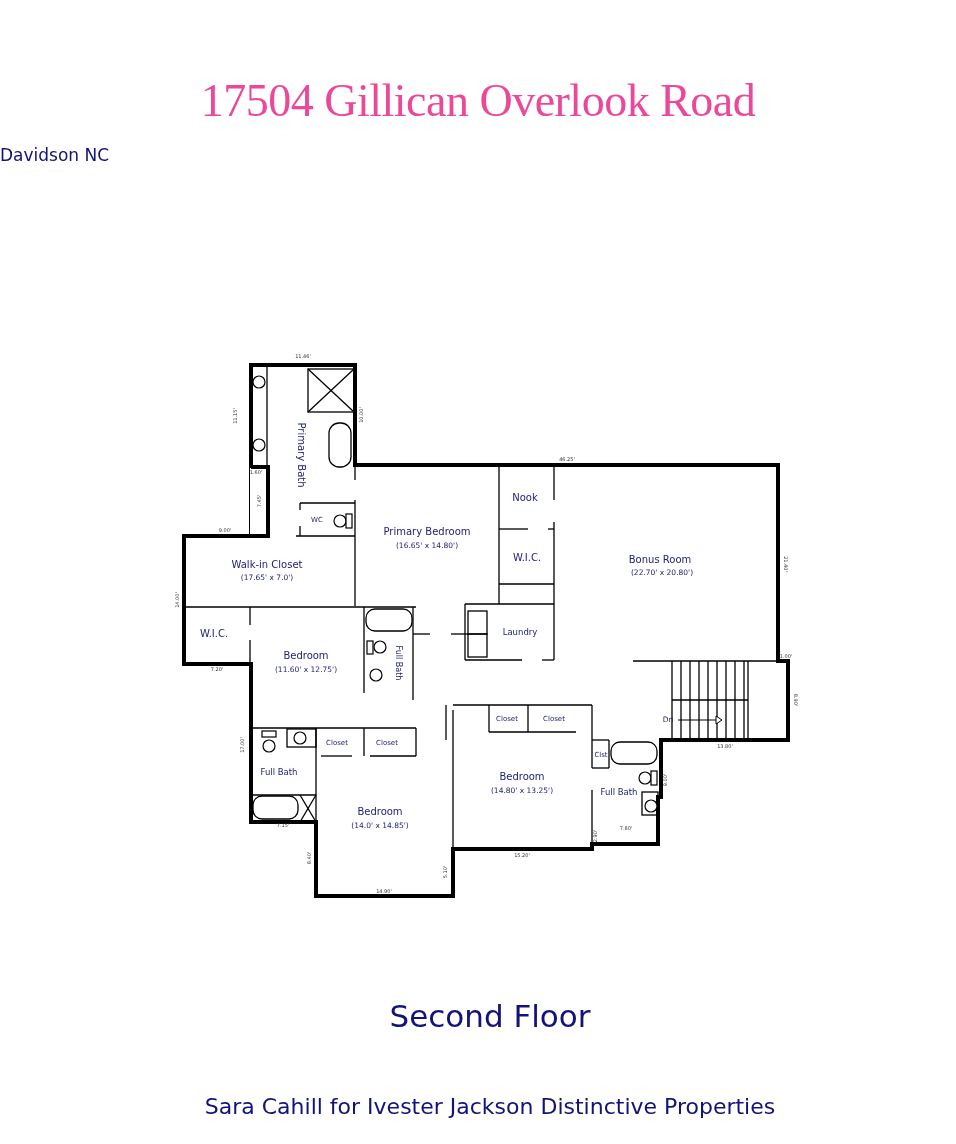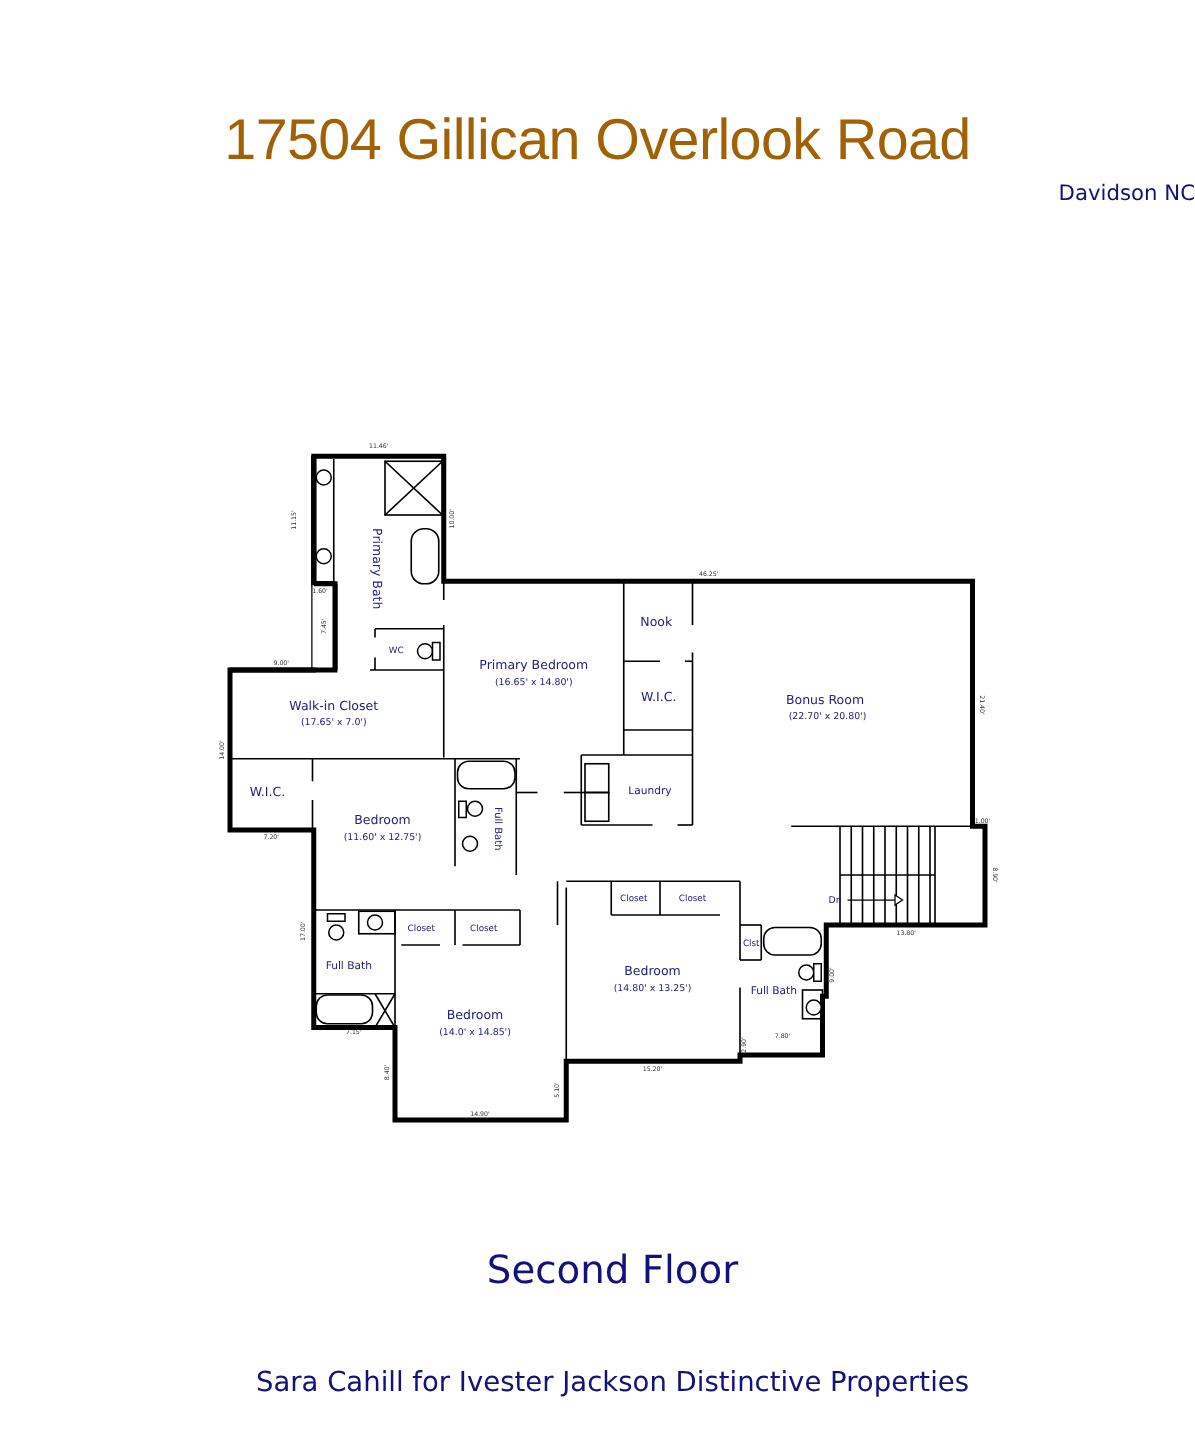--- a/index.html
+++ b/index.html
@@ -1,18 +1,18 @@
 <!DOCTYPE html>
 <html><head>
 <meta charset="utf-8">
 <style>
   html, body { margin: 0; padding: 0; background: #ffffff; }
   body { width: 956px; height: 1144px; position: relative; overflow: hidden; font-family: "DejaVu Sans", sans-serif; color: #10106e; }
-  .title { position: absolute; top: 84px; left: 0; width: 956px; text-align: center; font-size: 46px; font-weight: normal; letter-spacing: -0.5px; color: #a16207; font-family: Liberation Sans, sans-serif; }
-  .subtitle { position: absolute; top: 145px; left: 0; width: 956px; text-align: right; font-size: 17px; color: #12127a; }
+  .title { position: absolute; top: 74px; left: 0; width: 956px; text-align: center; font-size: 46px; font-weight: normal; letter-spacing: -0.5px; color: #ec4899; font-family: Liberation Serif, serif; }
+  .subtitle { position: absolute; top: 145px; left: 0; width: 956px; text-align: left; font-size: 17px; color: #12127a; }
   .plan { position: absolute; left: 0; top: 0; width: 956px; height: 1144px; }
   .floor-label { position: absolute; top: 998px; left: 0; width: 980px; text-align: center; font-size: 31px; color: #12127a; }
   .footer { position: absolute; top: 1094px; left: 0; width: 980px; text-align: center; font-size: 22px; color: #12127a; }
   svg text { font-family: "DejaVu Sans", sans-serif; }
   .room { fill: #22227a; font-size: 10px; text-anchor: middle; }
   .dim { fill: #22227a; font-size: 7.5px; text-anchor: middle; }
   .meas { fill: #333; font-size: 5px; text-anchor: middle; }
 </style>
 </head>
 <body>

